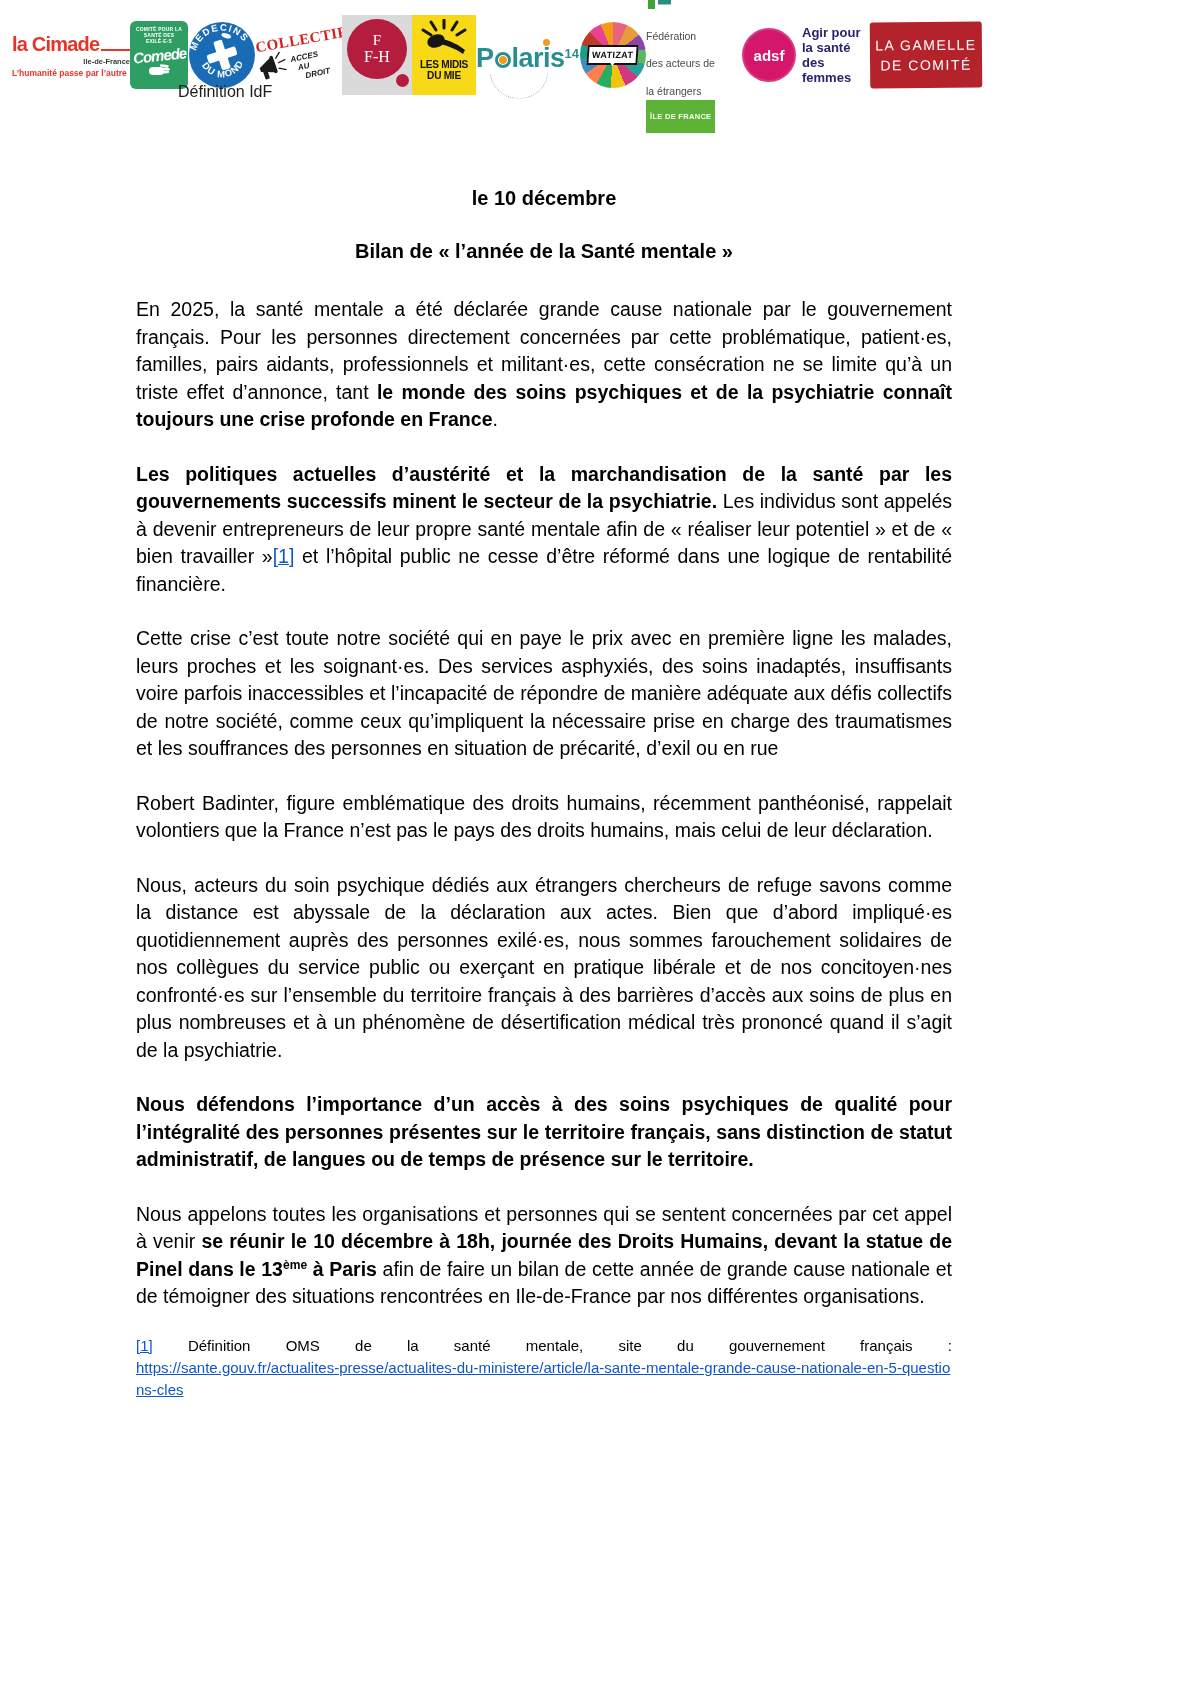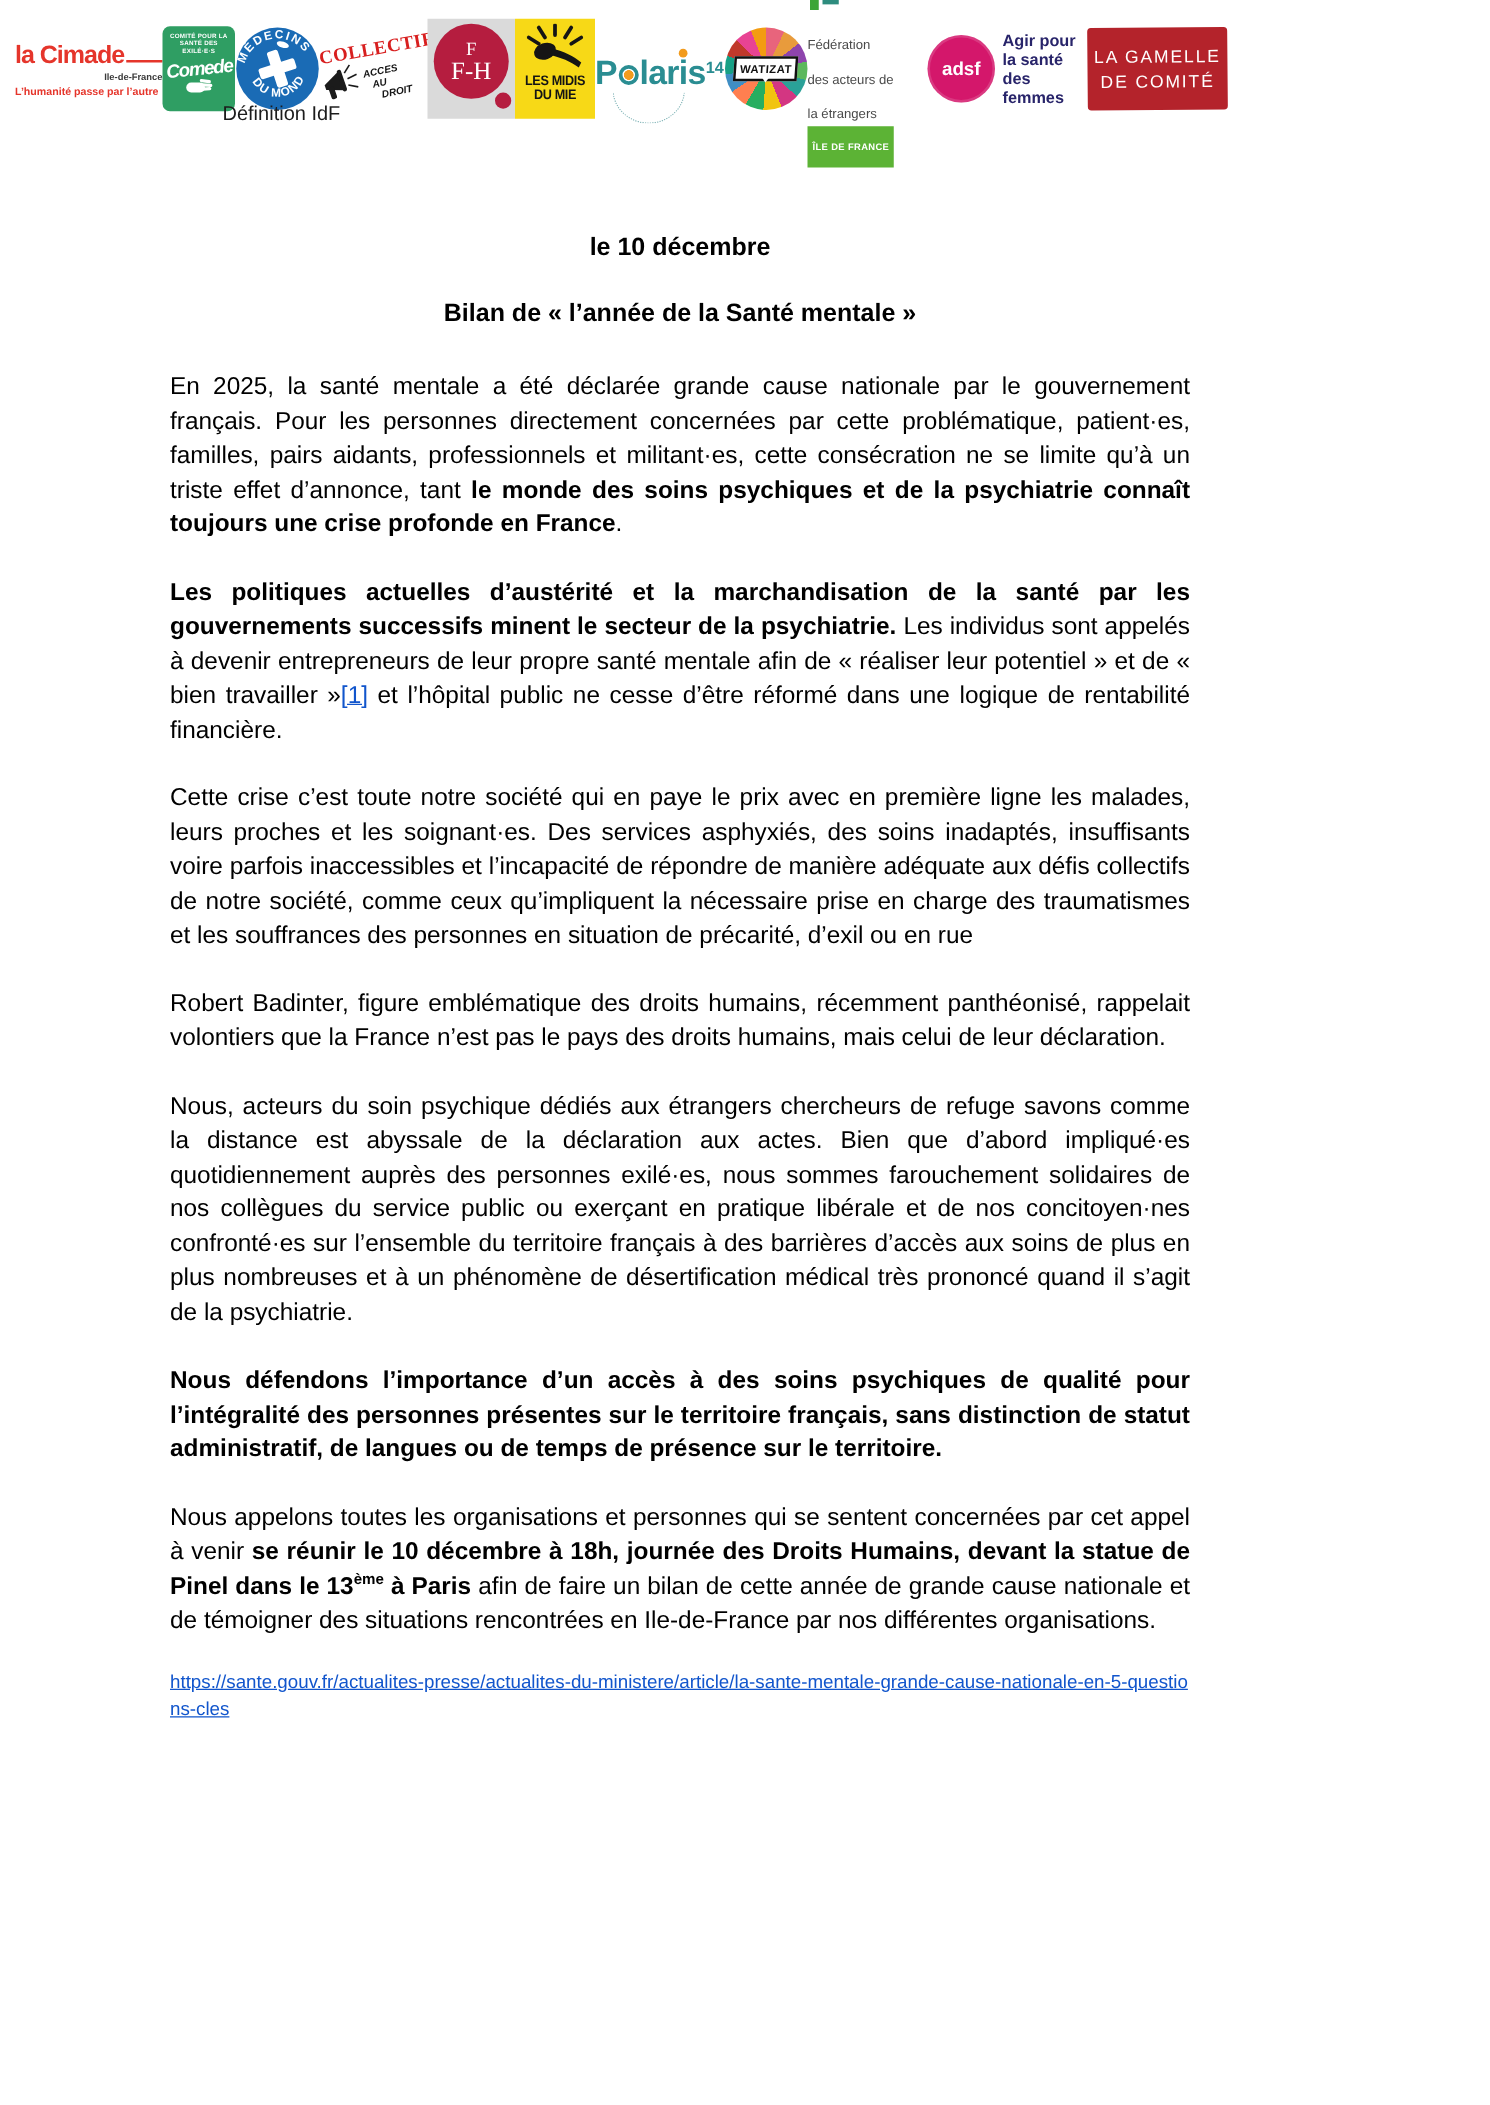--- a/index.html
+++ b/index.html
@@ -42,21 +42,21 @@
   .col-stack i { display:block; font-style:italic; font-weight:800; font-size:8px; line-height:9px; color:#161616; transform:rotate(-8deg); }
   .col-stack i:nth-child(2){ margin-left:7px; }
   .col-stack i:nth-child(3){ margin-left:14px; }
 
   
   .ffh { width:70px; height:80px; background:#dadada; position:relative; }
   .ffh-circle { width:60px; height:60px; border-radius:50%; background:#b51d3f; margin:4px auto 0;
     display:flex; flex-direction:column; align-items:center; justify-content:center;
     color:#fff; font-family:"Liberation Serif", serif; }
   .ffh-l1 { font-size:15px; line-height:16px; }
-  .ffh-l2 { font-size:20px; line-height:18px; }
+  .ffh-l2 { font-size:16px; line-height:18px; }
   .ffh-dot { position:absolute; right:3px; bottom:8px; width:13px; height:13px; border-radius:50%; background:#b51d3f; }
 
   
   .midis { width:64px; height:80px; background:#f7d917; padding:4px 2px; text-align:center; }
   .midis-text { font-weight:900; color:#141414; font-size:11px; line-height:11px; letter-spacing:-0.3px; transform:scaleX(0.92); }
 
   
   .polaris { width:104px; color:#2a8d92; font-size:27px; font-weight:600; letter-spacing:-0.5px; padding-top:6px; }
   .pol-o { display:inline-block; width:16px; height:16px; border-radius:50%; border:3.5px solid #2a8d92;
     background:radial-gradient(circle, #f29b1d 0 52%, #ffffff 58%); vertical-align:-1px; margin:0 1px; }
@@ -261,17 +261,21 @@
 
     <p class="para">Robert Badinter, figure emblématique des droits humains, récemment panthéonisé, rappelait volontiers que la France n’est pas le pays des droits humains, mais celui de leur déclaration.</p>
 
     <p class="para">Nous, acteurs du soin psychique dédiés aux étrangers chercheurs de refuge savons comme la distance est abyssale de la déclaration aux actes. Bien que d’abord impliqué·es quotidiennement auprès des personnes exilé·es, nous sommes farouchement solidaires de nos collègues du service public ou exerçant en pratique libérale et de nos concitoyen·nes confronté·es sur l’ensemble du territoire français à des barrières d’accès aux soins de plus en plus nombreuses et à un phénomène de désertification médical très prononcé quand il s’agit de la psychiatrie.</p>
 
     <p class="para"><b>Nous défendons l’importance d’un accès à des soins psychiques de qualité pour l’intégralité des personnes présentes sur le territoire français, sans distinction de statut administratif, de langues ou de temps de présence sur le territoire.</b></p>
 
     <p class="para"><span>Nous appelons toutes les organisations et personnes qui se sentent concernées par cet appel à venir </span><b>se réunir le 10 décembre à 18h, journée des Droits Humains, devant la statue de Pinel dans le 13</b><sup class="bold-sup">ème</sup><b> à Paris</b><span> afin de faire un bilan de cette année de grande cause nationale et de témoigner des situations rencontrées en Ile-de-France par nos différentes organisations.</span></p>
 
     <div class="footnote">
+      <div class="fn-line1">
+        <a class="link" href="#">[1]</a>
+        <span>Définition OMS de la santé mentale, site du gouvernement français :</span>
+      </div>
       <a class="link fn-url" href="#">https://sante.gouv.fr/actualites-presse/actualites-du-ministere/article/la-sante-mentale-grande-cause-nationale-en-5-questions-cles</a>
     </div>
 
   </main>
 </div>
 
 </body></html>

